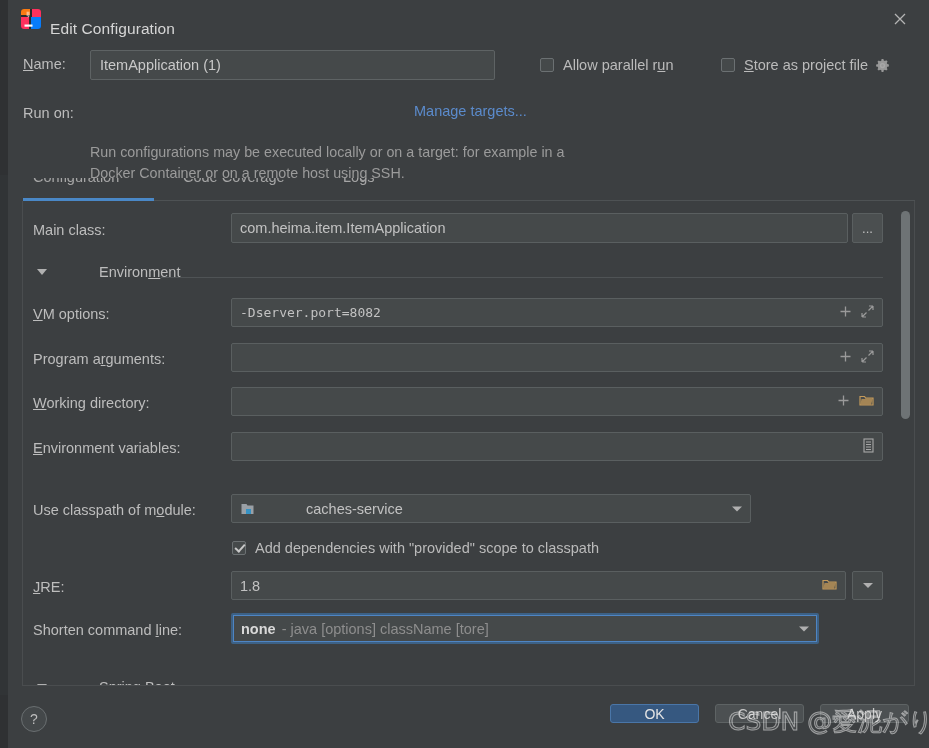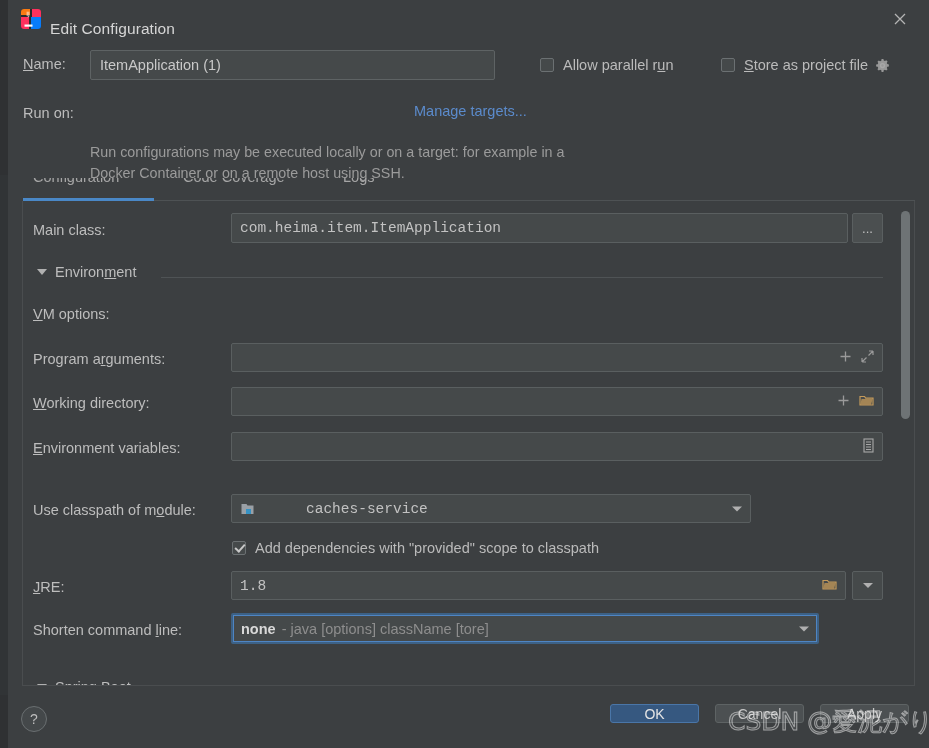--- a/index.html
+++ b/index.html
@@ -133,36 +133,36 @@
   }
 
   .field {
     position: absolute;
     background: #45494a; border: 1px solid #5a5f60; border-radius: 2px;
     color: #c9c9c9; font-size: 14.5px;
     display: flex; align-items: center;
     padding: 0 8px;
   }
   .field.mono { font-family: "DejaVu Sans Mono", monospace; font-size: 13px; }
-  .field .val { color: #c2c2c2; font-family: Liberation Mono, monospace; }
+  .field .val { color: #c2c2c2; }
   .field-icons {
     position: absolute; right: 8px; top: 50%; transform: translateY(-50%);
     display: flex; align-items: center; gap: 9px;
     color: #9a9a9a;
   }
   .browse-btn {
     position: absolute;
     background: #4b4f50; border: 1px solid #5a5f60; border-radius: 2px;
     color: #c0c0c0; font-size: 13px;
     display: flex; align-items: center; justify-content: center;
     cursor: pointer;
   }
   .sect-header {
     position: absolute; display: flex; align-items: center;
-    color: #bdbdbd; font-size: 14.5px;
+    color: #bdbdbd; font-size: 14.5px; gap: 44px;
   }
   .tri {
     width: 0; height: 0; margin-right: 8px;
     border-left: 5px solid transparent; border-right: 5px solid transparent;
     border-top: 6px solid #b0b0b0;
   }
   .sect-line {
     position: absolute; height: 1px; background: #4f5355;
   }
   .combo-btn {
@@ -284,20 +284,35 @@
       </div>
       <div class="browse-btn" style="left:829px; top:12px; width:31px; height:30px;">...</div>
 
       <div class="sect-header" style="left:14px; top:63px;">
         <span class="tri"></span>
         <span>Environ<u>m</u>ent</span>
       </div>
       <div class="sect-line" style="left:138px; top:76px; width:722px;"></div>
 
       <span class="flabel" style="left:10px; top:105px;"><u>V</u>M options:</span>
+      <div class="field mono" style="left:208px; top:97px; width:652px; height:29px;">
+        <span class="val">-Dserver.port=8082</span>
+        <span class="field-icons">
+          <span>
+            <svg width="13" height="13" viewBox="0 0 13 13">
+                <path d="M6.5 1.5v10M1.5 6.5h10" stroke="#9a9a9a" stroke-width="1.3"></path>
+              </svg>
+          </span>
+          <span>
+            <svg width="13" height="13" viewBox="0 0 13 13">
+                <path d="M12 1 L7.5 5.5 M12 1 L8 1 M12 1 L12 5 M1 12 L5.5 7.5 M1 12 L5 12 M1 12 L1 8" stroke="#9a9a9a" stroke-width="1.2" fill="none"></path>
+              </svg>
+          </span>
+        </span>
+      </div>
 
       <span class="flabel" style="left:10px; top:150px;">Program a<u>r</u>guments:</span>
       <div class="field" style="left:208px; top:142px; width:652px; height:29px;">
         <span class="val"></span>
         <span class="field-icons">
           <span>
             <svg width="13" height="13" viewBox="0 0 13 13">
                 <path d="M6.5 1.5v10M1.5 6.5h10" stroke="#9a9a9a" stroke-width="1.3"></path>
               </svg>
           </span>

